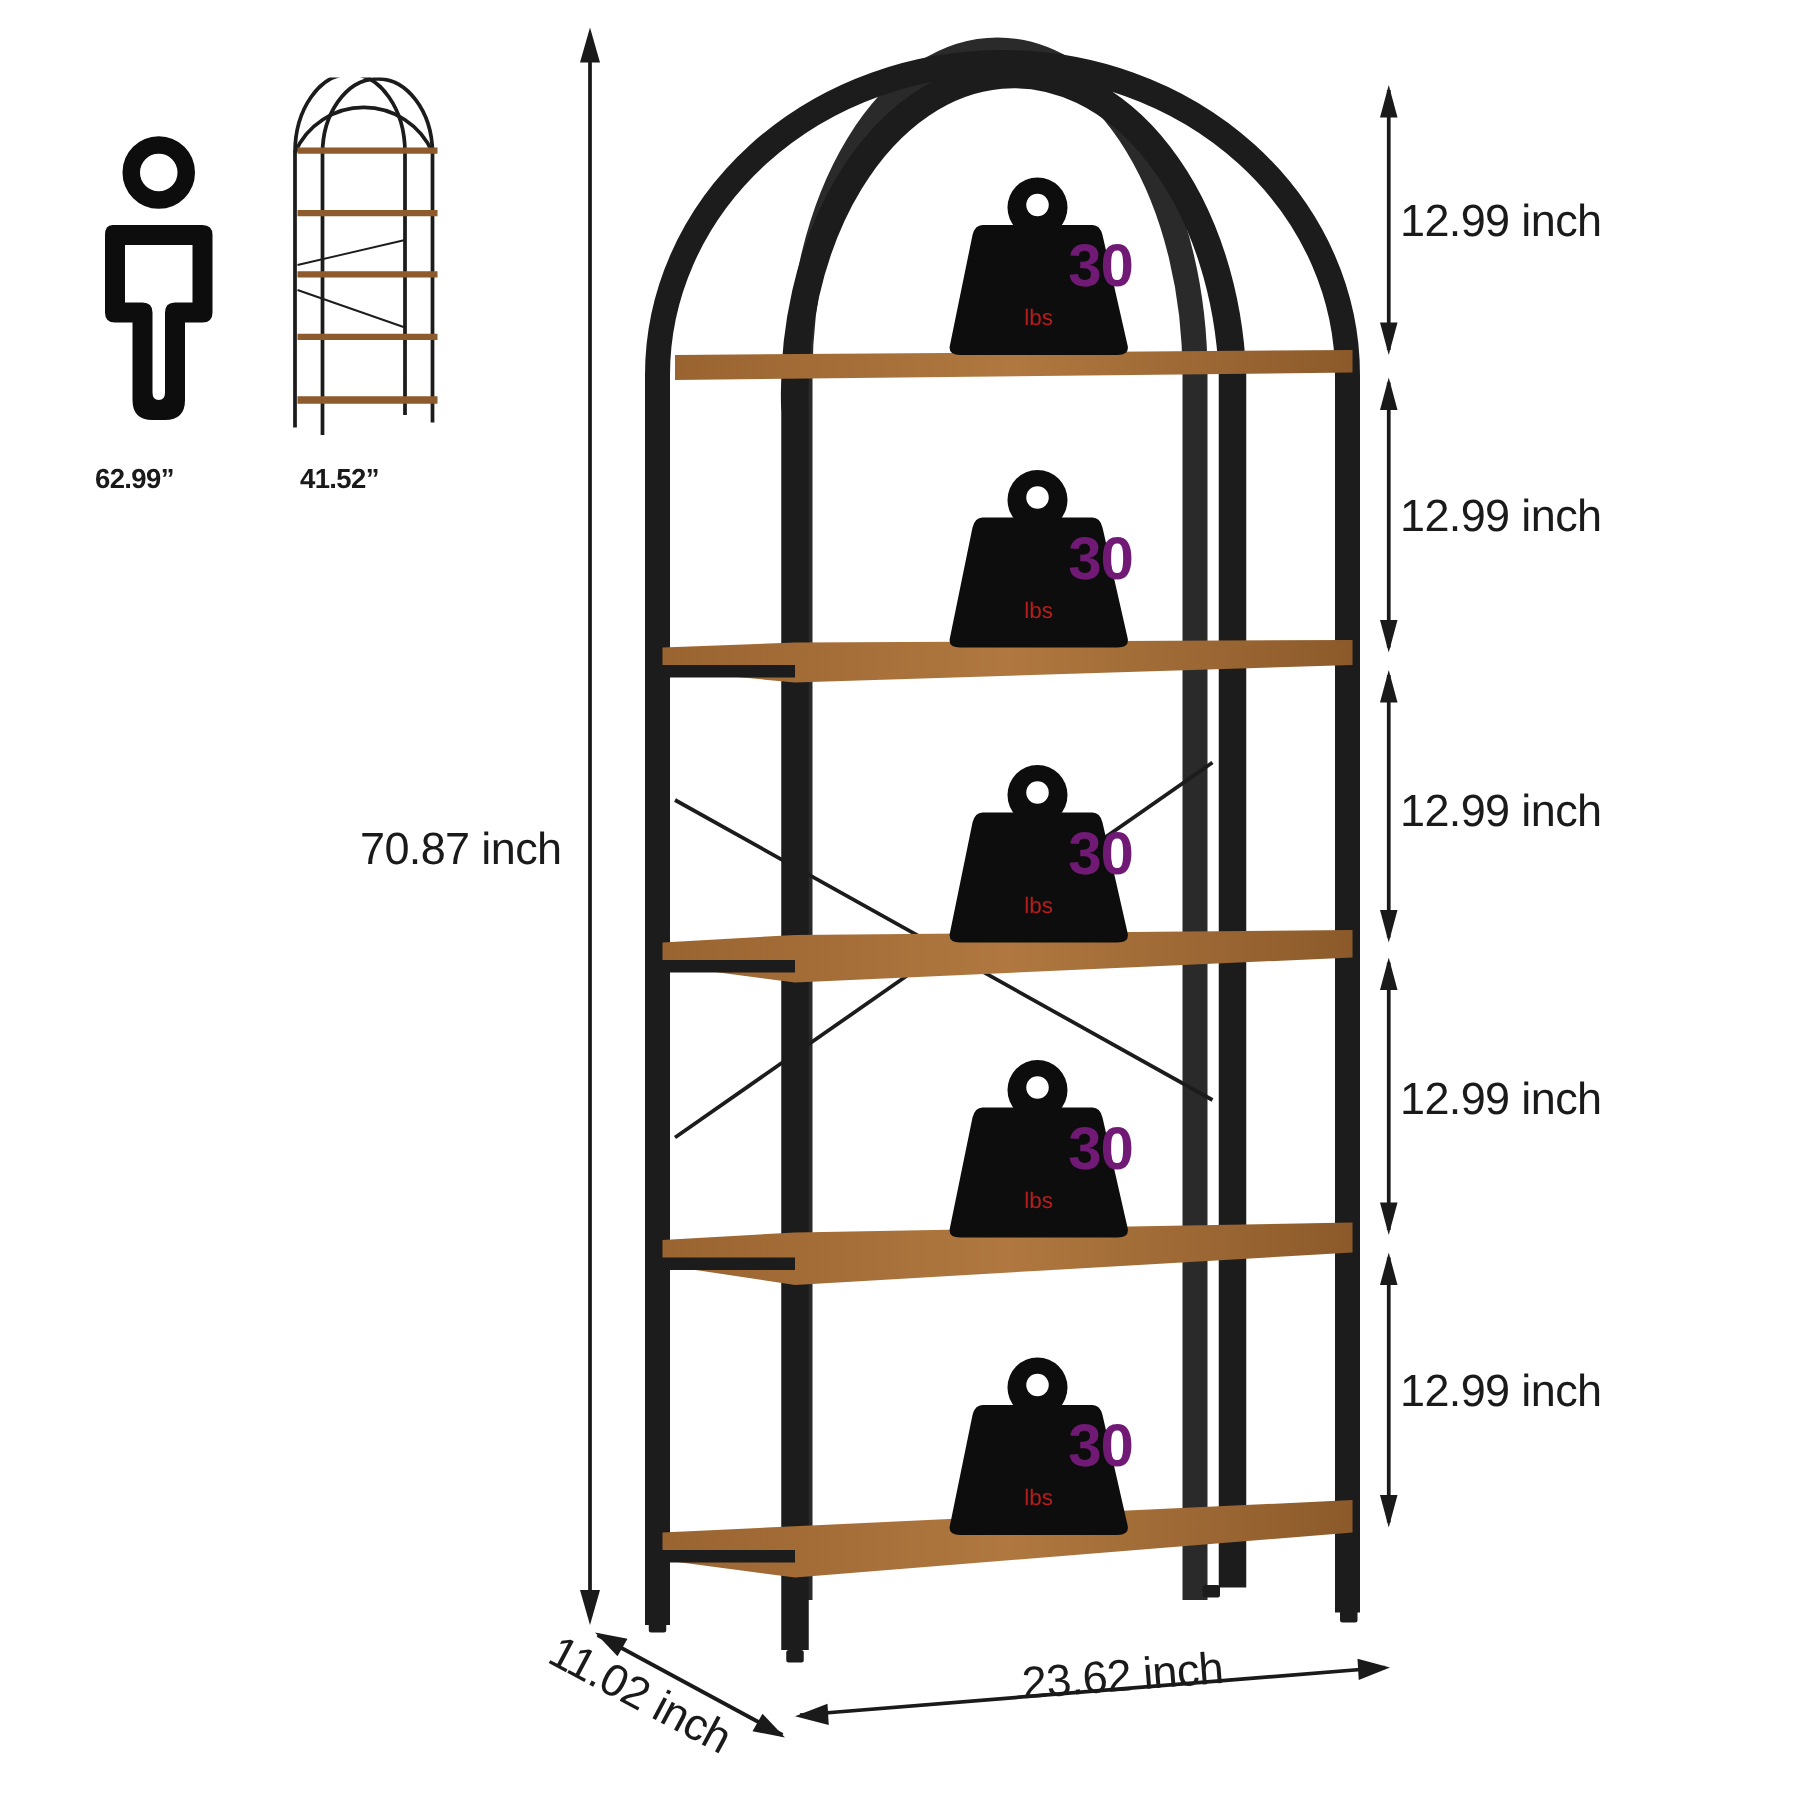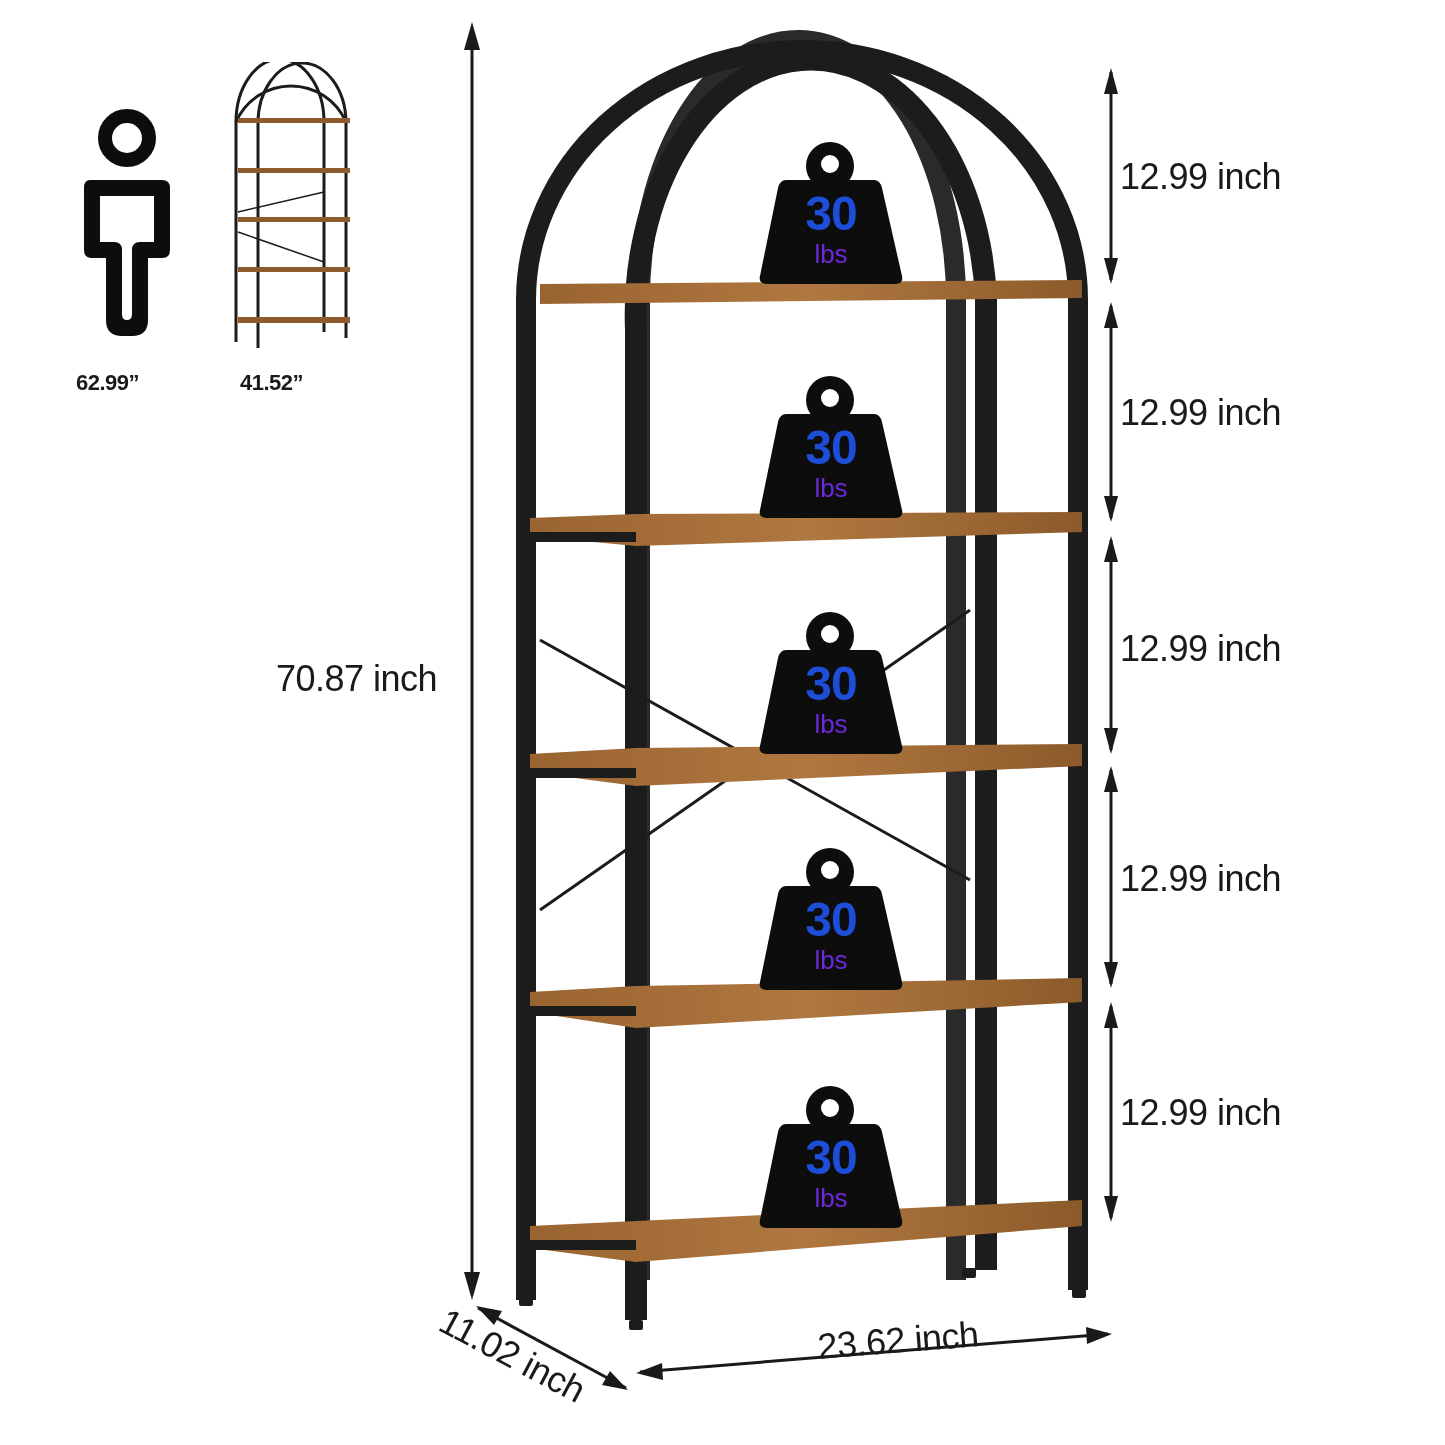--- a/index.html
+++ b/index.html
@@ -4,24 +4,24 @@
 <style>
   html, body { margin: 0; padding: 0; background: #ffffff; }
   body { width: 1445px; height: 1445px; position: relative; overflow: hidden;
          font-family: "Liberation Sans", "DejaVu Sans", sans-serif; color: #1a1a1a; }
   .abs { position: absolute; }
   .dim-label { position: absolute; font-size: 36px; font-weight: 400; color: #1a1a1a;
                white-space: nowrap; letter-spacing: -0.5px; }
   .cmp-label { position: absolute; font-size: 22px; font-weight: 700; color: #1a1a1a;
                white-space: nowrap; letter-spacing: -0.5px; }
   .weight { position: absolute; width: 150px; height: 150px; }
-  .weight-num { position: absolute; left: 0; width: 150px; top: 52px; text-align: center;
-                color: #1d4ed8; font-weight: 700; font-size: 48px; line-height: 48px; letter-spacing: -1px; }
+  .weight-num { position: absolute; left: 0; width: 150px; top: 52px; text-align: right;
+                color: #701a75; font-weight: 700; font-size: 48px; line-height: 48px; letter-spacing: -1px; }
   .weight-unit { position: absolute; left: 0; width: 150px; top: 103px; text-align: center;
-                 color: #6d28d9; font-weight: 400; font-size: 26px; line-height: 26px; }
+                 color: #b91c1c; font-weight: 400; font-size: 18px; line-height: 26px; }
   svg { display: block; }
 </style>
 </head>
 <body>
 
 <svg class="abs" style="left:0;top:0" width="1445" height="1445" viewBox="0 0 1445 1445">
   <defs>
     <linearGradient id="woodTop" x1="0" y1="0" x2="1" y2="0">
       <stop offset="0" stop-color="#8d5b2c"></stop>
       <stop offset="0.3" stop-color="#a06a35"></stop>
@@ -158,21 +158,21 @@
 <div class="weight" style="left:756px;top:1082px">
   <svg width="150" height="150" viewBox="0 0 150 150">
     <circle cx="74" cy="28" r="24" fill="#0d0d0d"></circle>
     <circle cx="74" cy="26" r="9" fill="#fff"></circle>
     <path d="M30 42 L118 42 Q124 42 126 50 L146 138 Q148 146 138 146 L12 146 Q2 146 4 138 L22 50 Q24 42 30 42 z" fill="#0d0d0d"></path>
   </svg>
   <div class="weight-num">30</div>
   <div class="weight-unit">lbs</div>
 </div>
 
-<div class="dim-label" style="left:276px;top:658px">70.87 inch</div>
+<div class="dim-label" style="left:288px;top:658px">70.87 inch</div>
 <div class="dim-label" style="left:1120px;top:156px">12.99 inch</div>
 <div class="dim-label" style="left:1120px;top:392px">12.99 inch</div>
 <div class="dim-label" style="left:1120px;top:628px">12.99 inch</div>
 <div class="dim-label" style="left:1120px;top:858px">12.99 inch</div>
 <div class="dim-label" style="left:1120px;top:1092px">12.99 inch</div>
 <div class="dim-label" style="left:452px;top:1300px;transform:rotate(28deg);transform-origin:left top">11.02 inch</div>
 <div class="dim-label" style="left:816px;top:1326px;transform:rotate(-4.5deg);transform-origin:left top">23.62 inch</div>
 
 <svg class="abs" style="left:80px;top:100px" width="96" height="244" viewBox="0 0 96 244">
   <circle cx="47" cy="38" r="22" fill="none" stroke="#0d0d0d" stroke-width="14"></circle>

